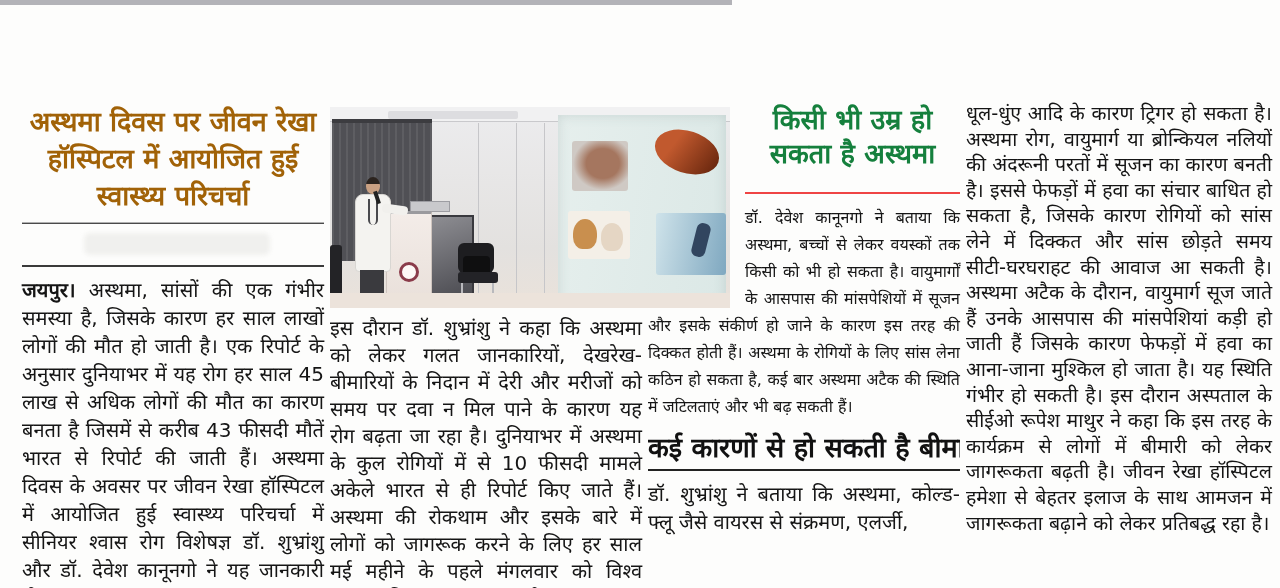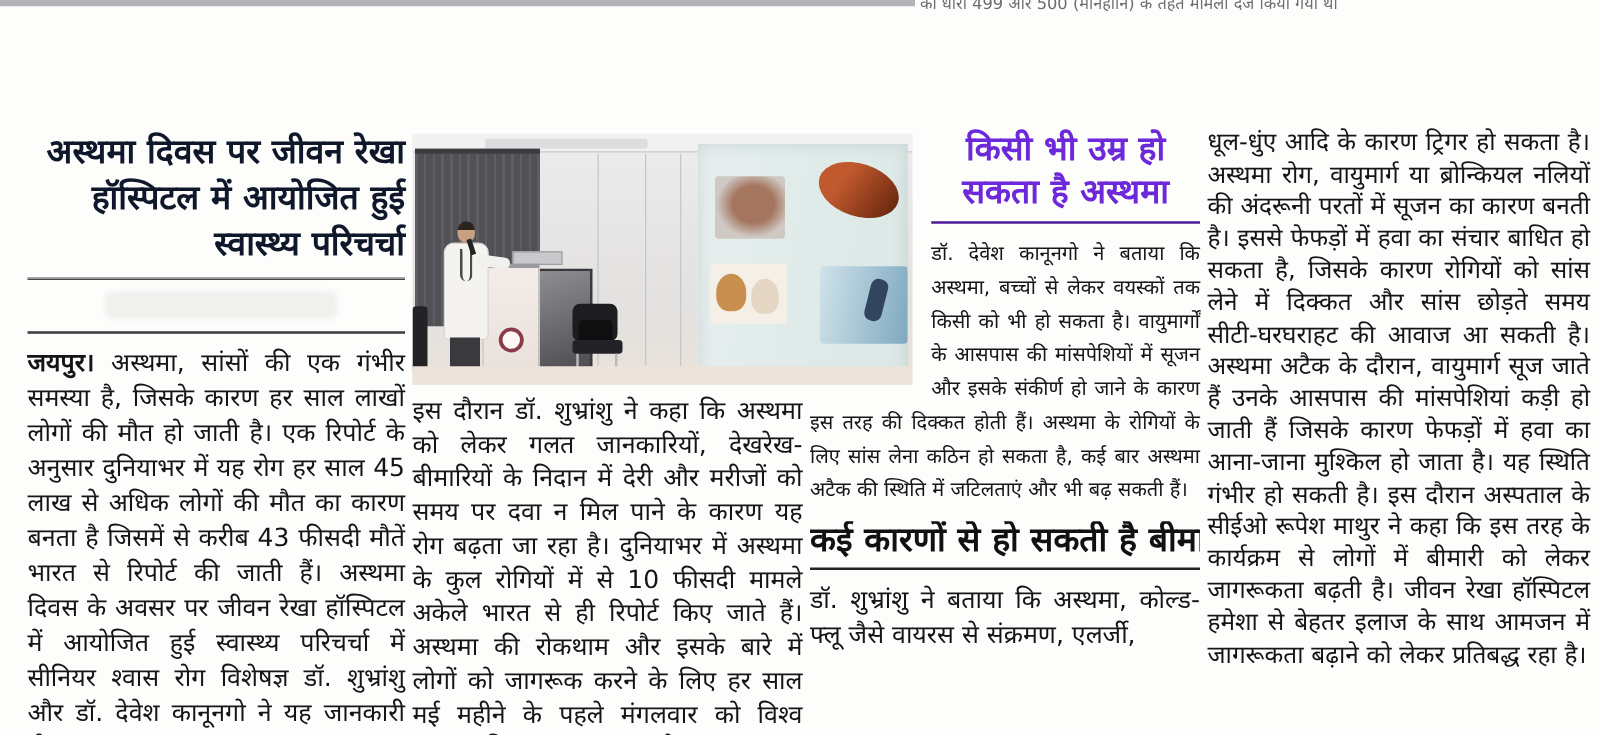--- a/index.html
+++ b/index.html
@@ -16,21 +16,21 @@
               font-size:56px; font-weight:700; letter-spacing:-1px; color:#070707;
               white-space:nowrap; overflow:hidden; }
 
   
   .col { position:absolute; text-align:justify; }
   .body-text { font-size:20px; line-height:28px; color:#151515; }
   .lead-in { font-weight:700; }
 
   
   .col1 { left:22px; top:103px; width:302px; }
-  .subhead { font-size:27px; line-height:37px; font-weight:700; color:#0f172a; text-align:right; }
+  .subhead { font-size:27px; line-height:37px; font-weight:700; color:#a16207; text-align:center; }
   .rule-double { margin-top:8px; height:2px; background:#4a4a4a; border-top:1px solid #b0b0b0; }
   .byline-area { position:relative; height:41px; }
   .byline-blur { position:absolute; left:62px; top:9px; width:186px; height:22px;
                  background:#f0f0ee; border-radius:6px; filter:blur(2px); }
   .rule-single { height:2px; background:#3a3a3a; }
   .col1 .body-text { margin-top:9px; }
 
   
   .photo { position:absolute; left:330px; top:107px; width:400px; height:201px; z-index:3;
            background:linear-gradient(180deg,#ececee 0%,#e3e1df 70%,#eae2da 100%); overflow:hidden; }
@@ -81,36 +81,35 @@
   .ph-floor { position:absolute; left:0; top:186px; width:100%; height:15px; background:#ece3db; }
 
   
   .col2 { left:330px; top:315px; width:312px; }
   .col2 .body-text { line-height:27px; }
 
   
   .col3 { left:648px; top:103px; width:312px; }
   .photo-intrusion { float:left; width:97px; height:207px; }
   .heading-box { overflow:hidden; text-align:center; font-size:27px; line-height:34px; font-weight:700;
-                 color:#6d28d9; padding-bottom:6px; border-bottom:2px solid #4c1d95; margin-bottom:10px; }
+                 color:#15803d; padding-bottom:21px; border-bottom:2px solid #ef4444; margin-bottom:10px; }
   .col3 .para1 { font-size:16px; line-height:27px; }
   .heading2 { margin-top:12px; font-size:27px; line-height:32px; font-weight:700; text-align:left;
               padding-bottom:5px; border-bottom:2px solid #222; margin-bottom:9px; white-space:nowrap; overflow:hidden; }
 
   
   .col4 { left:966px; top:101px; width:306px; }
   .col4 .body-text { font-size:19.5px; line-height:25.6px; }
 </style>
 </head>
 <body>
 
 <div class="page">
 
   <div class="top-bar"></div>
-  <div class="top-fragment">की धारा 499 और 500 (मानहानि) के तहत मामला दर्ज किया गया था</div>
 
 
   <div class="col col1">
     <div class="subhead">अस्थमा दिवस पर जीवन रेखा हॉस्पिटल में आयोजित हुई स्वास्थ्य परिचर्चा</div>
     <div class="rule-double"></div>
     <div class="byline-area">
       <div class="byline-blur"></div>
     </div>
     <div class="rule-single"></div>
     <p class="body-text"><span class="lead-in">जयपुर।</span><span> अस्थमा, सांसों की एक गंभीर समस्या है, जिसके कारण हर साल लाखों लोगों की मौत हो जाती है। एक रिपोर्ट के अनुसार दुनियाभर में यह रोग हर साल 45 लाख से अधिक लोगों की मौत का कारण बनता है जिसमें से करीब 43 फीसदी मौतें भारत से रिपोर्ट की जाती हैं। अस्थमा दिवस के अवसर पर जीवन रेखा हॉस्पिटल में आयोजित हुई स्वास्थ्य परिचर्चा में सीनियर श्वास रोग विशेषज्ञ डॉ. शुभ्रांशु और डॉ. देवेश कानूनगो ने यह जानकारी दी।</span></p>

